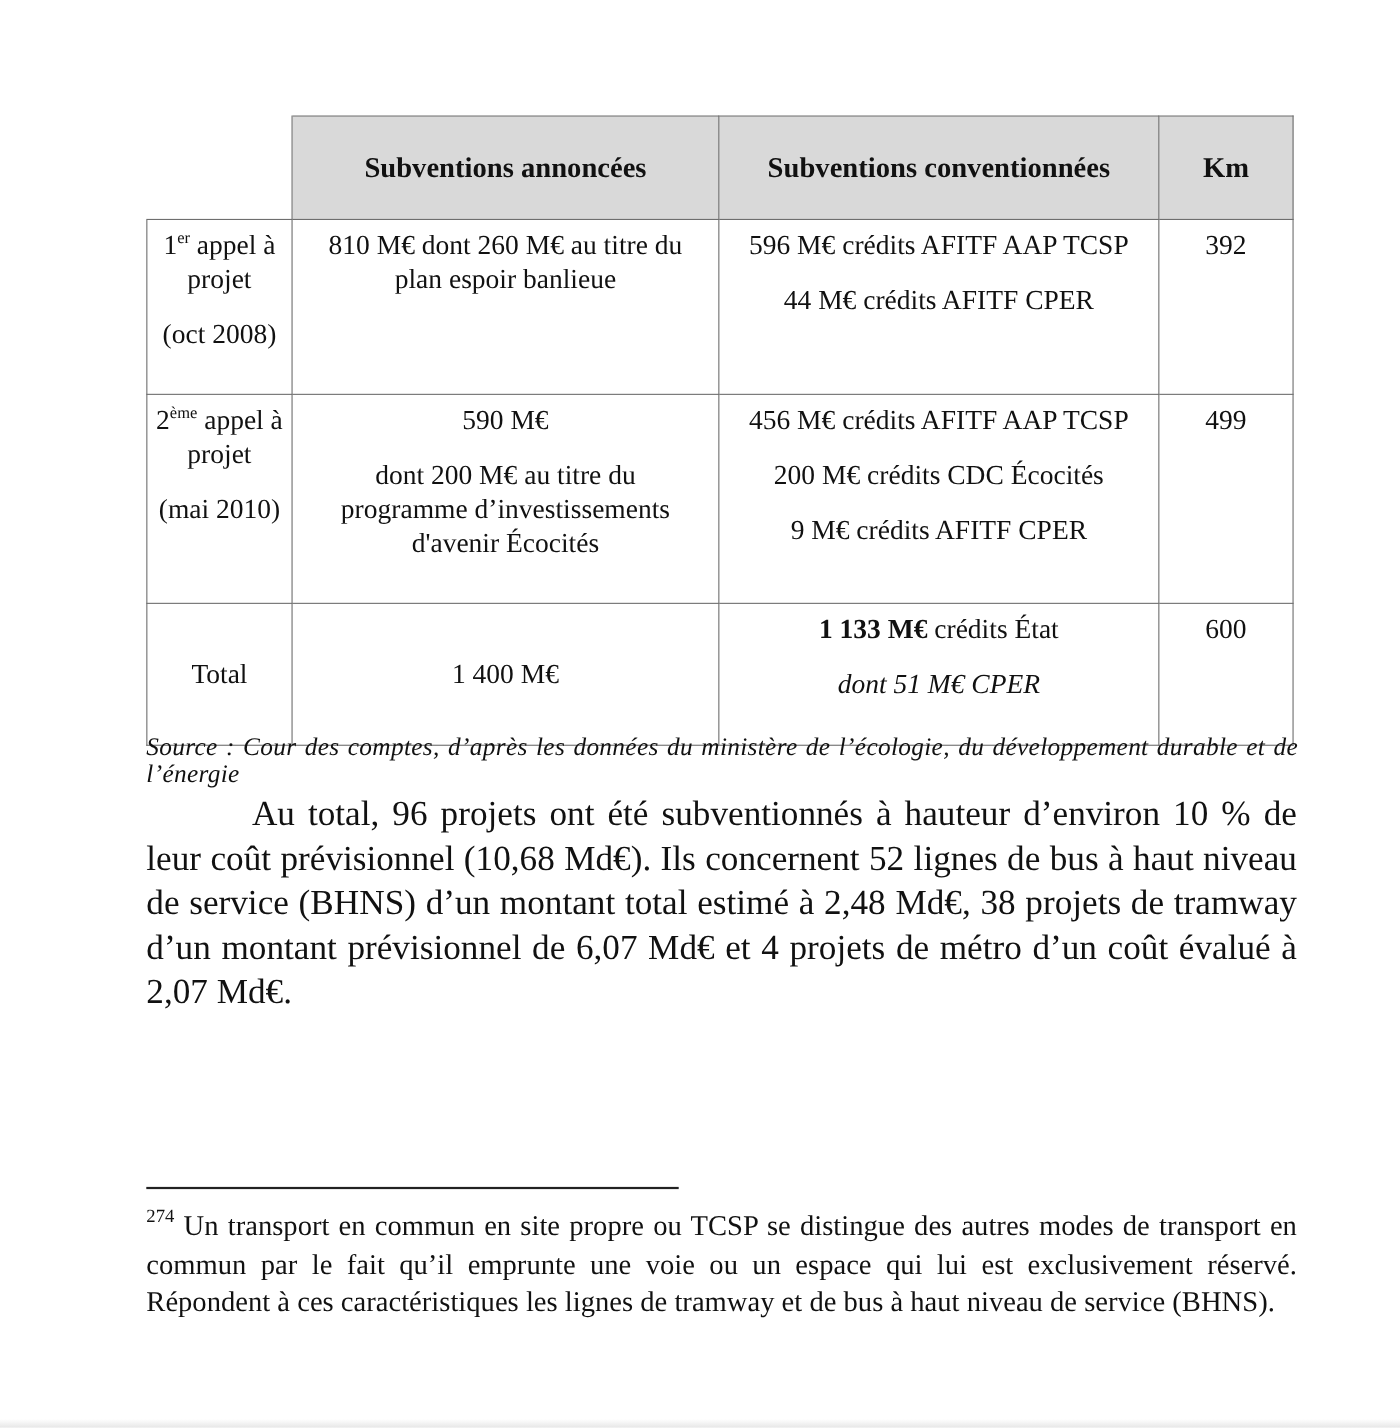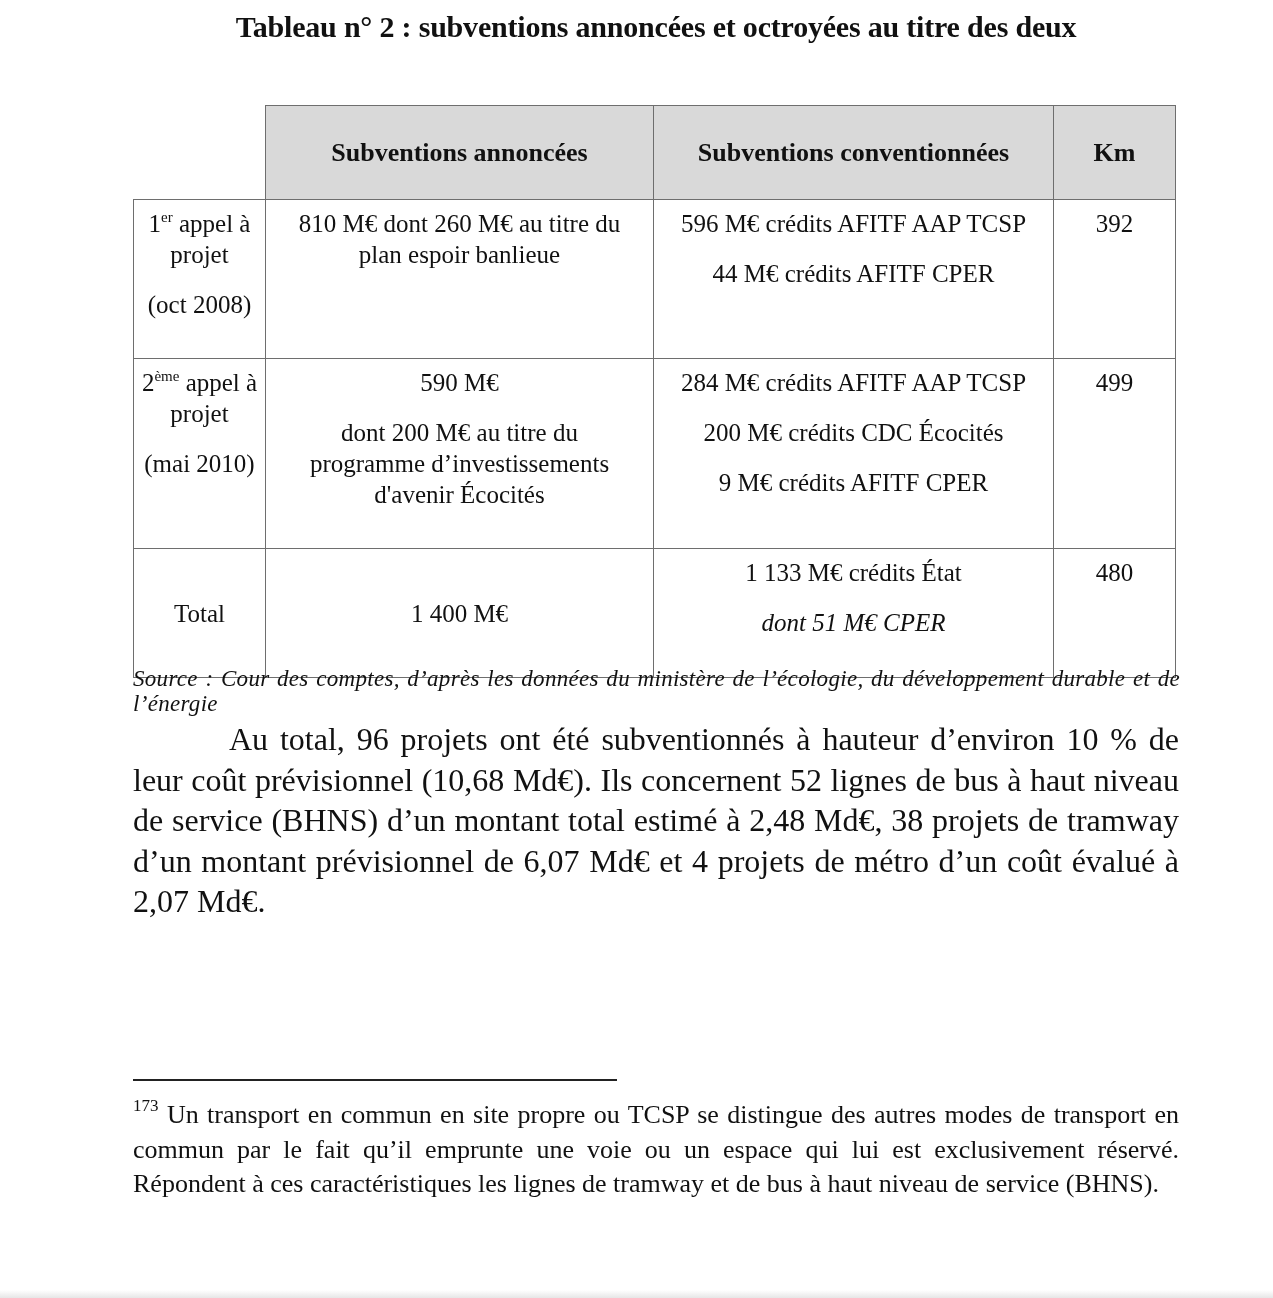--- a/index.html
+++ b/index.html
@@ -24,21 +24,21 @@
   table.grid th {
     background: #d9d9d9; font-weight: bold; font-size: 26px; vertical-align: middle;
     height: 93px;
   }
   table.grid th.blank { background: #ffffff; border-top: none; border-left: none; }
   .col0 { width: 132px; } .col1 { width: 388px; } .col2 { width: 400px; } .col3 { width: 122px; }
   .row1 td { height: 150px; } .row2 td { height: 181px; } .row3 td { height: 120px; }
   .cellpad { padding-top: 8px !important; }
   .gap-s { display: block; height: 19px; }
   sup { font-size: 15px; line-height: 0; vertical-align: 10px; }
-  .bold { font-weight: normal; text-align: right; }
+  .bold { font-weight: bold; text-align: right; }
   .ital { font-style: italic; }
   .total-label { vertical-align: middle !important; font-weight: bold; }
   .total-ann { vertical-align: middle !important; font-weight: bold; margin-top: 40px; }
   .source {
     position: absolute; left: 133px; top: 666px; width: 1047px;
     font-style: italic; font-size: 23px; line-height: 25px; text-align: justify;
     letter-spacing: 0.3px;
   }
   .para {
     position: absolute; left: 133px; top: 719px; width: 1046px;
@@ -56,21 +56,20 @@
   .footnote sup { font-size: 17px; vertical-align: 12px; }
   .bottom-shade {
     position: absolute; left: 0; bottom: 0; width: 1273px; height: 8px;
     background: linear-gradient(#ffffff, #e6e6e6);
   }
 </style>
 </head>
 <body>
 
 <div class="title">
-  <div>Tableau n° 2 : subventions annoncées et octroyées au titre des deux</div>
 </div>
 
 <table class="grid">
   <colgroup>
     <col class="col0">
       <col class="col1">
       <col class="col2">
       <col class="col3">
   </colgroup>
   <tbody>
@@ -103,43 +102,43 @@
       <span>2</span><sup>ème</sup><span> appel à projet</span>
       <span class="gap-s"></span>
       <span>(mai 2010)</span>
     </td>
     <td class="cellpad">
       <div>590 M€</div>
       <span class="gap-s"></span>
       <div style="padding:0 30px;">dont 200 M€ au titre du programme d’investissements d'avenir Écocités</div>
     </td>
     <td class="cellpad">
-      <div>284 M€ crédits AFITF AAP TCSP</div>
+      <div>456 M€ crédits AFITF AAP TCSP</div>
       <span class="gap-s"></span>
       <div>200 M€ crédits CDC Écocités</div>
       <span class="gap-s"></span>
       <div>9 M€ crédits AFITF CPER</div>
     </td>
     <td class="cellpad">499</td>
   </tr>
 
   <tr class="row3">
     <td class="total-label">Total</td>
     <td class="total-ann">1 400 M€</td>
     <td class="cellpad">
       <div><span class="bold">1 133 M€</span><span> crédits État</span></div>
       <span class="gap-s"></span>
       <div class="ital">dont 51 M€ CPER</div>
     </td>
-    <td class="cellpad bold">480</td>
+    <td class="cellpad bold">600</td>
   </tr>
 </tbody>
   </table>
 
 <div class="source">Source : Cour des comptes, d’après les données du ministère de l’écologie, du développement durable et de l’énergie</div>
 
 <div class="para"><span class="indent"></span><span>Au total, 96 projets ont été subventionnés à hauteur d’environ 10 % de leur coût prévisionnel (10,68 Md€). Ils concernent 52 lignes de bus à haut niveau de service (BHNS) d’un montant total estimé à 2,48 Md€, 38 projets de tramway d’un montant prévisionnel de 6,07 Md€ et 4 projets de métro d’un coût évalué à 2,07 Md€.</span></div>
 
 <div class="fn-rule"></div>
 
-<div class="footnote"><sup>173</sup><span> Un transport en commun en site propre ou TCSP se distingue des autres modes de transport en commun par le fait qu’il emprunte une voie ou un espace qui lui est exclusivement réservé. Répondent à ces caractéristiques les lignes de tramway et de bus à haut niveau de service (BHNS).</span></div>
+<div class="footnote"><sup>274</sup><span> Un transport en commun en site propre ou TCSP se distingue des autres modes de transport en commun par le fait qu’il emprunte une voie ou un espace qui lui est exclusivement réservé. Répondent à ces caractéristiques les lignes de tramway et de bus à haut niveau de service (BHNS).</span></div>
 
 <div class="bottom-shade"></div>
 
 </body></html>

